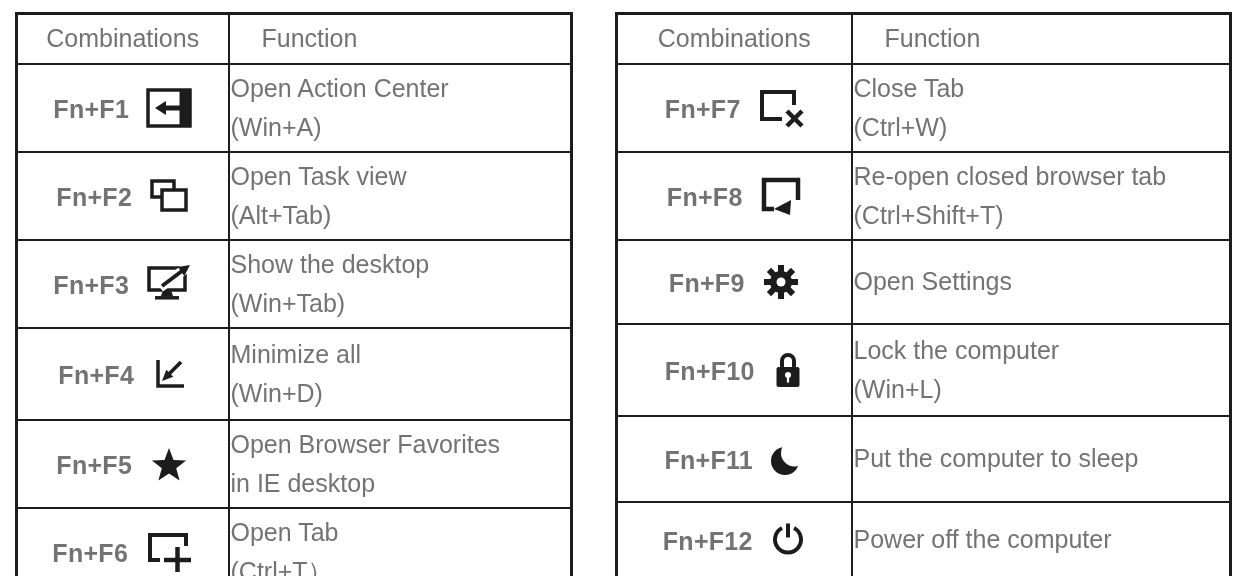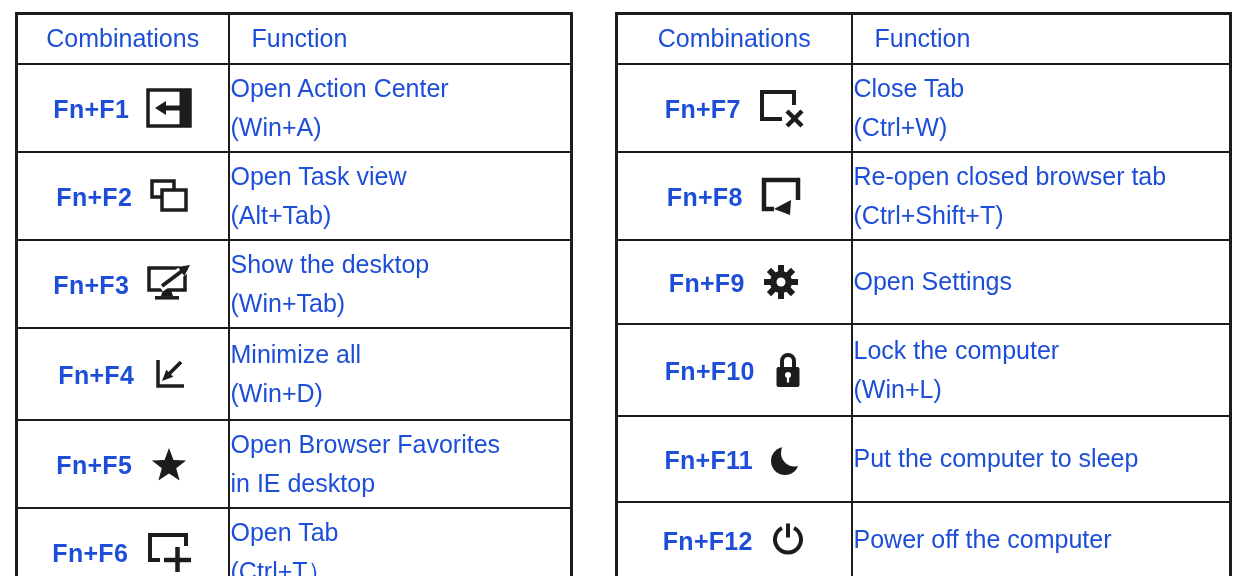--- a/index.html
+++ b/index.html
@@ -1,21 +1,21 @@
 <!DOCTYPE html>
 <html><head>
 <meta charset="utf-8">
 <style>
   html,body{margin:0;padding:0;background:#ffffff;}
   .page{
     position:relative;
     width:1249px;height:576px;
     background:#ffffff;
     font-family:"Liberation Sans","DejaVu Sans",sans-serif;
-    color:#1d4ed8;
+    color:#737373;
   }
   table.shortcut{
     position:absolute;
     border-collapse:collapse;
     table-layout:fixed;
     background:#ffffff;
   }
   table.shortcut,
   table.shortcut th,
   table.shortcut td{
@@ -40,21 +40,21 @@
   .t1 tbody tr:nth-child(4){height:92px;}
   .t1 tbody tr:nth-child(5){height:86px;}
   .t1 tbody tr:nth-child(6){height:77px;}
 
   th{
     font-weight:400;
     font-size:25px;
     vertical-align:middle;
   }
   th.h-combo{text-align:center;}
-  th.h-func{text-align:left;padding-left:22px;}
+  th.h-func{text-align:left;padding-left:32px;}
 
   td.combo-cell{
     vertical-align:middle;
     padding:0;
   }
   .combo-wrap{
     display:flex;
     align-items:center;
     justify-content:center;
     gap:17px;

